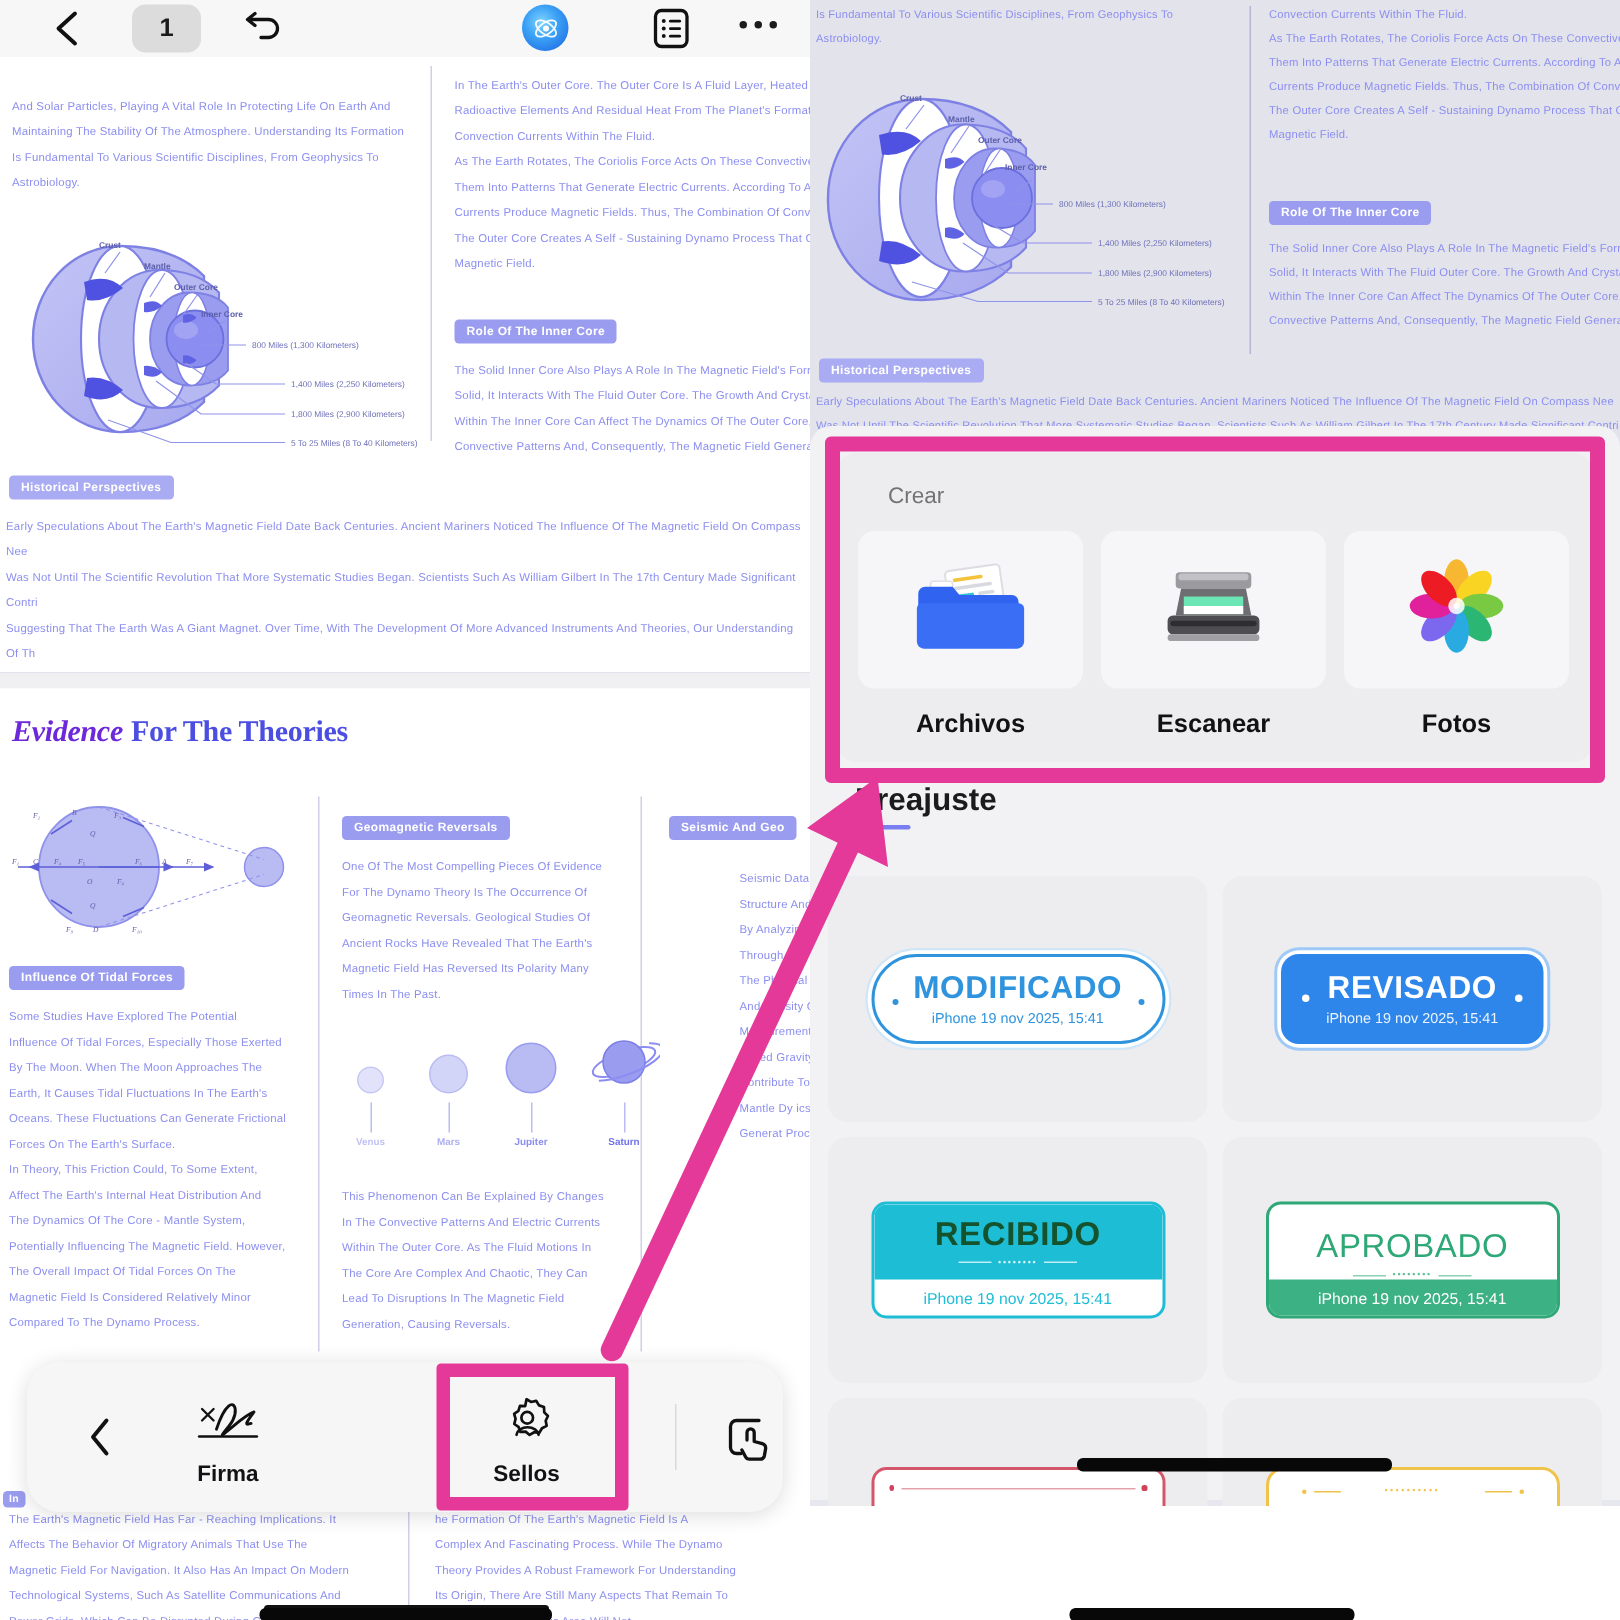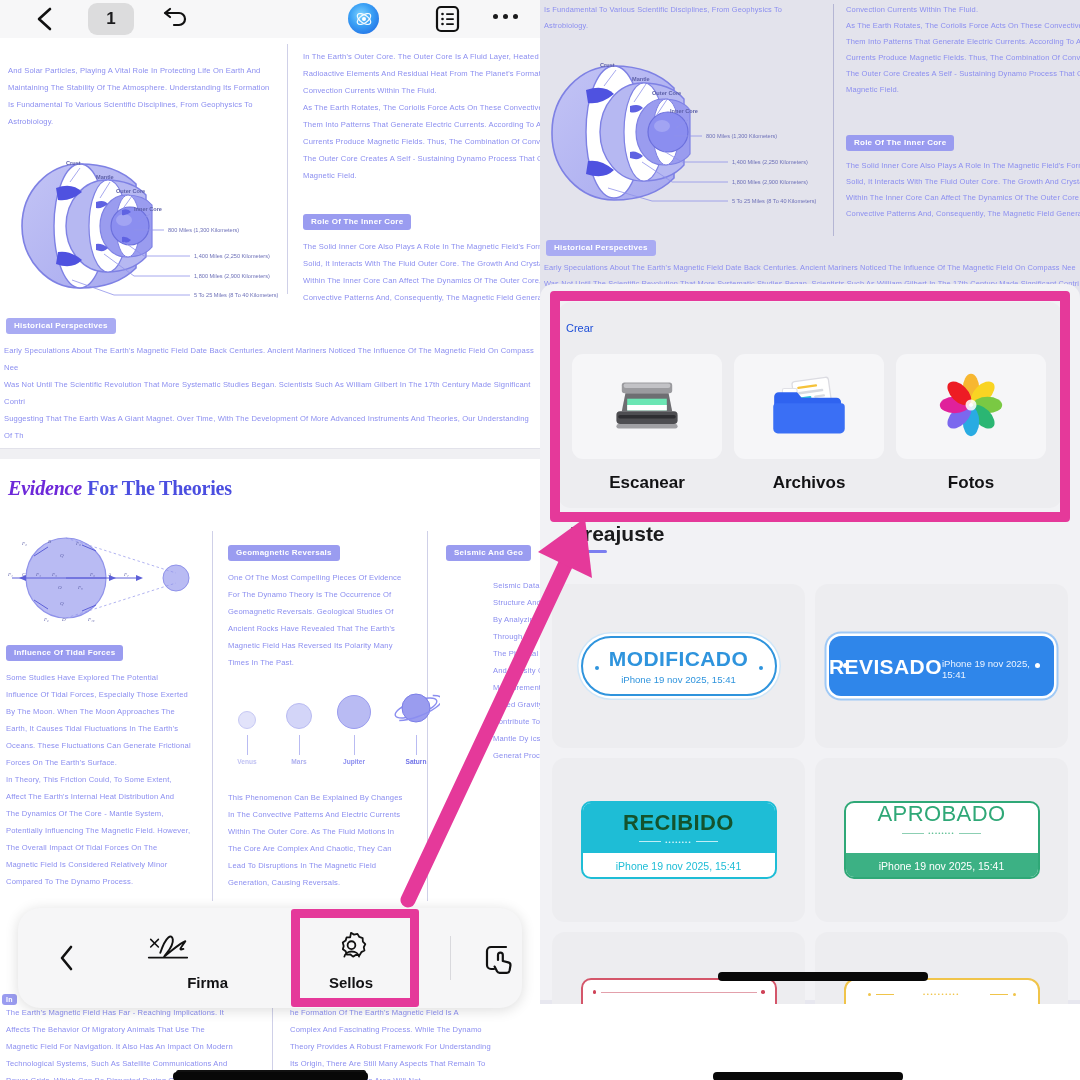--- a/index.html
+++ b/index.html
@@ -84,54 +84,54 @@
     position:absolute; left:0; top:284px; width:540px; height:716px;
     background:#f2f2f5; border-radius:14px 14px 0 0;
   }
   .sheet-title { position:absolute; left:30px; top:238px; font-size:21px; font-weight:700; color:#1b1b1d; }
   .sheet-title-underline { position:absolute; left:41px; top:266px; width:26px; height:3px; background:#7b7ef0; border-radius:2px; }
 
   .crear-card {
     position:absolute; left:18px; top:18px; width:504px; height:206px;
     background:#ededf0; border-radius:13px;
   }
-  .crear-label { position:absolute; left:8px; top:20px; font-size:11px; color:#1d4ed8; }
+  .crear-label { position:absolute; left:34px; top:20px; font-size:15px; color:#737373; }
   .crear-tiles { position:absolute; left:14px; top:52px; width:476px; display:flex; gap:12px; }
   .tile { width:150px; height:105px; background:#f6f6f8; border-radius:11px; display:flex; align-items:center; justify-content:center; }
   .tile-lab { width:150px; text-align:center; font-size:17px; font-weight:600; color:#121214; margin-top:14px; }
   .tile-col { width:150px; }
 
   .hl-crear {
     position:absolute; left:550px; top:291px; width:520px; height:231px;
     border:10px solid #e5399a; border-radius:4px; z-index:45;
   }
 
   .stamp-grid { position:absolute; left:12px; top:300px; width:516px; display:flex; flex-wrap:wrap; gap:10px; }
   .stamp-cell { width:253px; height:164px; background:#ededf0; border-radius:13px; display:flex; align-items:center; justify-content:center; }
   .stmp-mod { width:196px; height:60px; border:2.5px solid #2f94dd; border-radius:30px;
       display:flex; flex-direction:column; align-items:center; justify-content:center; background:#fff;
       box-shadow:0 0 0 2.5px #fff, 0 0 0 4px #cfe6f8; position:relative;}
   .stmp-mod .t { color:#2f94dd; font-size:21px; font-weight:600; letter-spacing:.4px; line-height:1; }
   .stmp-mod .s { color:#2f94dd; font-size:9.6px; margin-top:5px; }
   .dotl { position:absolute; width:4px; height:4px; border-radius:50%; background:#2f94dd; top:28px; }
 
-  .stmp-rev { width:225px; height:60px; background:#2f86ea; border-radius:12px;
-      display:flex; flex-direction:row; align-items:center; justify-content:center;
+  .stmp-rev { width:175px; height:60px; background:#2f86ea; border-radius:12px;
+      display:flex; flex-direction:column; align-items:center; justify-content:center;
       box-shadow:0 0 0 2.5px #fff, 0 0 0 4.5px #9fc9f6; position:relative; }
   .stmp-rev .t { color:#fff; font-size:21px; font-weight:600; letter-spacing:.4px; line-height:1;}
   .stmp-rev .s { color:#eaf3ff; font-size:9.6px; margin-top:5px;}
   .dotw { position:absolute; width:5px; height:5px; border-radius:50%; background:#fff; top:27px; }
 
   .stmp-rec { width:196px; height:78px; border:2px solid #1ebdd6; border-radius:10px; overflow:hidden; background:#fff;}
   .stmp-rec .top { background:#1ebdd6; height:50px; display:flex; flex-direction:column; align-items:center; justify-content:center;}
   .stmp-rec .t { color:#14532d; font-size:22px; font-weight:600; letter-spacing:.4px; line-height:1;}
   .stmp-rec .bot { height:26px; display:flex; align-items:center; justify-content:center; color:#1ebdd6; font-size:10.5px;}
 
   .stmp-apr { width:196px; height:78px; border:2px solid #2fa877; border-radius:10px; overflow:hidden; background:#fff;}
-  .stmp-apr .top { height:50px; display:flex; flex-direction:column; align-items:center; justify-content:flex-start;}
+  .stmp-apr .top { height:50px; display:flex; flex-direction:column; align-items:center; justify-content:flex-end;}
   .stmp-apr .t { color:#2fa877; font-size:22px; font-weight:500; letter-spacing:.4px; line-height:1;}
   .stmp-apr .bot { height:26px; background:#3cb184; display:flex; align-items:center; justify-content:center; color:#fff; font-size:10.5px;}
 
   .orn { display:flex; align-items:center; justify-content:center; gap:4px; margin-top:5px; }
   .orn .ln { width:22px; height:1px; }
   .orn .dts { letter-spacing:1.2px; font-size:6px; line-height:1; }
 
   .stmp-con { width:196px; height:72px; border:2px solid #d4566a; border-radius:10px; background:#fff; position:relative;
       display:flex; align-items:center; justify-content:center; }
   .stmp-con .t { color:#cf4257; font-size:21px; font-weight:600; letter-spacing:.3px; }
@@ -461,21 +461,21 @@
         <span class="tag" style="font-size:7px;padding:2px 4px;">In</span>
       </div>
     </div>
 
     <div class="bottom-bar">
       <div class="bb-back">
         <svg viewBox="0 0 22 28" width="22" height="28">
             <path d="M15 3 L6 14 L15 25" fill="none" stroke="#111" stroke-width="2.6" stroke-linecap="round" stroke-linejoin="round"></path>
           </svg>
       </div>
-      <div class="bb-item" style="left:90px;text-align:right;">
+      <div class="bb-item" style="left:74px;">
         <div class="gl">
           <svg viewBox="0 0 52 34" width="50" height="34">
             <path d="M8 8 L16 16 M16 8 L8 16" fill="none" stroke="#111" stroke-width="1.6" stroke-linecap="round"></path>
             <path d="M18 22 C24 4 30 2 31 8 C32 16 24 22 22 26 C30 20 38 12 44 10 C40 16 36 20 42 18" fill="none" stroke="#111" stroke-width="2" stroke-linecap="round" stroke-linejoin="round"></path>
             <path d="M6 27 H46" stroke="#111" stroke-width="1.8" stroke-linecap="round"></path>
           </svg>
         </div>
         <div class="lb">Firma</div>
       </div>
       <div class="bb-item" style="left:273px;">
@@ -584,52 +584,52 @@
     </div>
 
     <div class="rp-sheet">
 
       <div class="crear-card">
         <div class="crear-label">Crear</div>
         <div class="crear-tiles">
           <div class="tile-col">
             <div class="tile">
               <div>
-                <svg viewBox="0 0 80 66" width="72" height="60">
-                  <rect x="12" y="8" width="56" height="12" rx="3" fill="#9b9b9f"></rect>
-                  <rect x="14" y="9" width="52" height="5" rx="2.5" fill="#c2c2c6"></rect>
-                  <path d="M16 20 L64 20 L68 40 L12 40 z" fill="#6e6e72"></path>
-                  <rect x="18" y="26" width="44" height="13" fill="#6ce6b4"></rect>
-                  <rect x="18" y="33" width="44" height="6" fill="#ffffff"></rect>
-                  <path d="M10 40 h60 a4 4 0 0 1 4 4 v6 a4 4 0 0 1 -4 4 h-60 a4 4 0 0 1 -4 -4 v-6 a4 4 0 0 1 4 -4 z" fill="#4e4e52"></path>
-                  <rect x="8" y="44" width="64" height="4" rx="2" fill="#2e2e32"></rect>
-                  <rect x="6" y="54" width="68" height="5" rx="2.5" fill="#a0a0a4"></rect>
-                </svg>
-              </div>
-            </div>
-            <div class="tile-lab">Escanear</div>
-          </div>
-          <div class="tile-col">
-            <div class="tile">
-              <div>
                 <svg viewBox="0 0 86 72" width="80" height="66">
                   <rect x="26" y="8" width="40" height="30" rx="3" fill="#fff" stroke="#dcdce2" stroke-width="1.4" transform="rotate(-8 46 23)"></rect>
                   <g transform="rotate(-8 46 23)">
                     <rect x="31" y="14" width="22" height="2.6" rx="1.3" fill="#f5c23a"></rect>
                     <rect x="31" y="20" width="28" height="2.6" rx="1.3" fill="#d8dae0"></rect>
                     <rect x="31" y="26" width="14" height="2.6" rx="1.3" fill="#34c3d6"></rect>
                     <rect x="48" y="26" width="12" height="2.6" rx="1.3" fill="#d8dae0"></rect>
                   </g>
                   <rect x="14" y="18" width="16" height="22" rx="2" fill="#fff" stroke="#e0e0e6" stroke-width="1.2"></rect>
                   <path d="M10 22 h20 l5 6 h38 a5 5 0 0 1 5 5 v28 a5 5 0 0 1 -5 5 h-63 a5 5 0 0 1 -5 -5 v-34 a5 5 0 0 1 5 -5 z" fill="#2f63f0"></path>
                   <path d="M8 34 h70 a4 4 0 0 1 4 4 v24 a5 5 0 0 1 -5 5 h-68 a5 5 0 0 1 -5 -5 v-24 a4 4 0 0 1 4 -4 z" fill="#3a6ff5"></path>
                 </svg>
               </div>
             </div>
             <div class="tile-lab">Archivos</div>
+          </div>
+          <div class="tile-col">
+            <div class="tile">
+              <div>
+                <svg viewBox="0 0 80 66" width="72" height="60">
+                  <rect x="12" y="8" width="56" height="12" rx="3" fill="#9b9b9f"></rect>
+                  <rect x="14" y="9" width="52" height="5" rx="2.5" fill="#c2c2c6"></rect>
+                  <path d="M16 20 L64 20 L68 40 L12 40 z" fill="#6e6e72"></path>
+                  <rect x="18" y="26" width="44" height="13" fill="#6ce6b4"></rect>
+                  <rect x="18" y="33" width="44" height="6" fill="#ffffff"></rect>
+                  <path d="M10 40 h60 a4 4 0 0 1 4 4 v6 a4 4 0 0 1 -4 4 h-60 a4 4 0 0 1 -4 -4 v-6 a4 4 0 0 1 4 -4 z" fill="#4e4e52"></path>
+                  <rect x="8" y="44" width="64" height="4" rx="2" fill="#2e2e32"></rect>
+                  <rect x="6" y="54" width="68" height="5" rx="2.5" fill="#a0a0a4"></rect>
+                </svg>
+              </div>
+            </div>
+            <div class="tile-lab">Escanear</div>
           </div>
           <div class="tile-col">
             <div class="tile">
               <div>
                 <svg viewBox="0 0 72 72" width="66" height="66">
                   <g transform="translate(36,36)">
                     <ellipse cx="0" cy="-18" rx="9" ry="16" fill="#f7b731" transform="rotate(0)"></ellipse>
                     <ellipse cx="0" cy="-18" rx="9" ry="16" fill="#f9d423" transform="rotate(45)"></ellipse>
                     <ellipse cx="0" cy="-18" rx="9" ry="16" fill="#7ac943" transform="rotate(90)"></ellipse>
                     <ellipse cx="0" cy="-18" rx="9" ry="16" fill="#2bb673" transform="rotate(135)"></ellipse>

